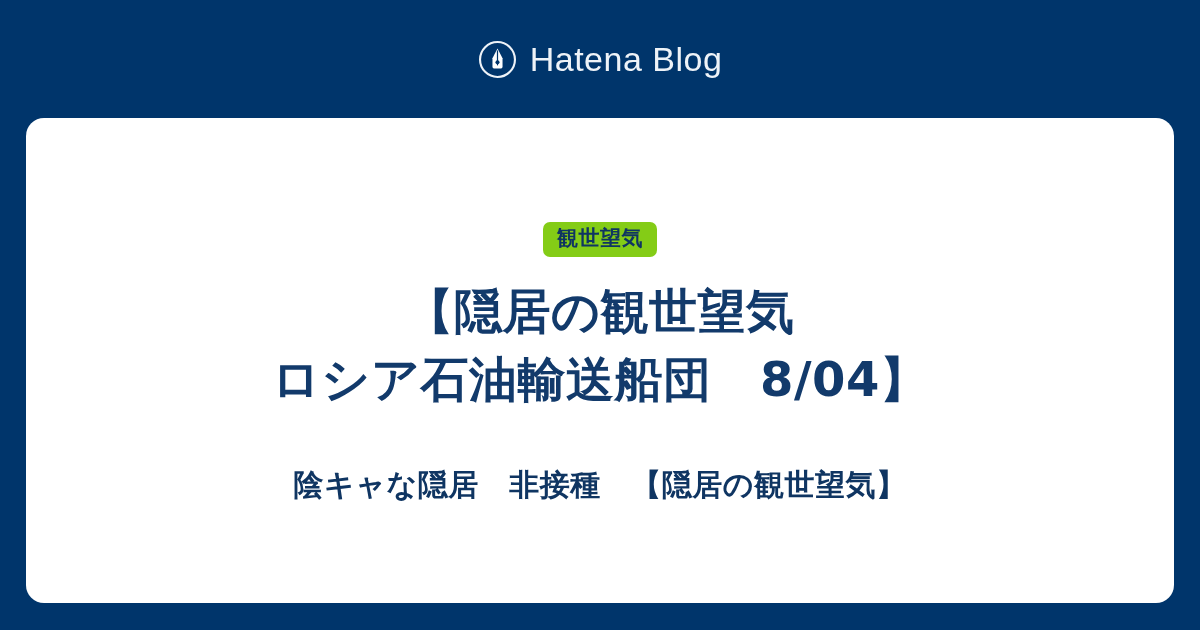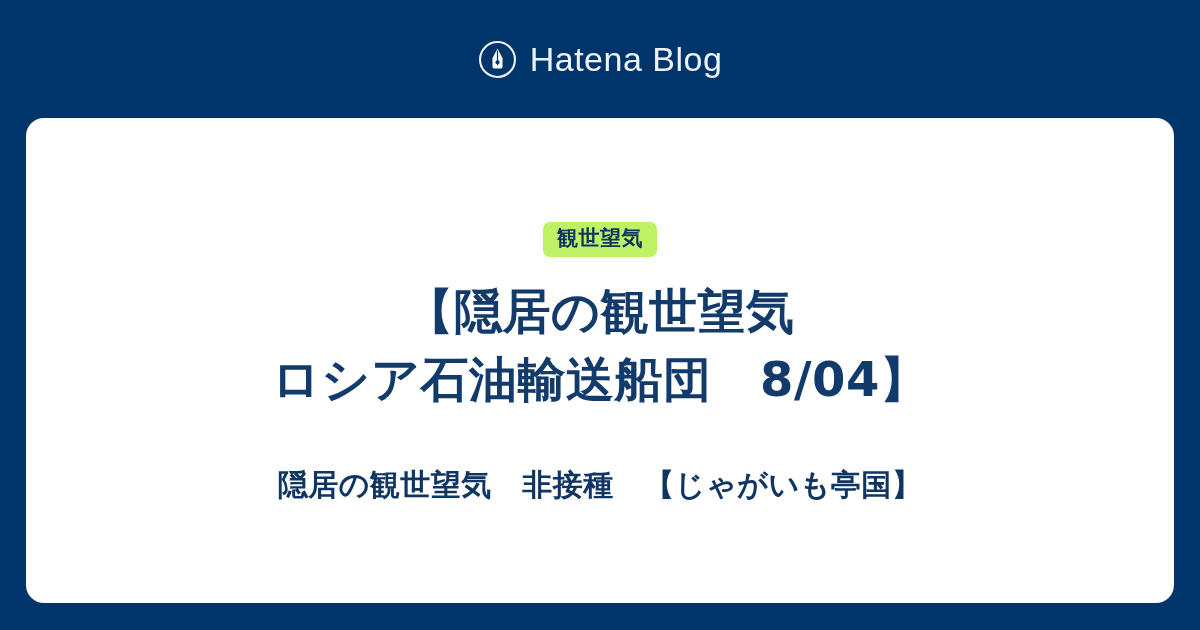--- a/index.html
+++ b/index.html
@@ -57,21 +57,21 @@
     background: #ffffff;
     border-radius: 18px;
     display: flex;
     flex-direction: column;
     align-items: center;
   }
 
   
   .category-badge {
     margin-top: 104px;
-    background: #bef264;
+    background: #84cc16;
     color: #0f3562;
     font-size: 21px;
     font-weight: 700;
     border-radius: 7px;
     padding: 6px 14px 8px;
     line-height: 1;
     letter-spacing: 0.5px;
     white-space: nowrap;
     font-family: "DejaVu Sans", "Liberation Sans", sans-serif;
   }
@@ -118,15 +118,15 @@
   <span class="brand-wordmark">Hatena Blog</span>
 </div>
 
 <div class="entry-card">
 
   <span class="category-badge">観世望気</span>
 
   <h1 class="entry-title">【隠居の観世望気
 ロシア石油輸送船団　8/04】</h1>
 
-  <div class="blog-subtitle">隠居の観世望気　非接種　【じゃがいも亭国】</div>
+  <div class="blog-subtitle">陰キャな隠居　非接種　【隠居の観世望気】</div>
 
 </div>
 
 </body></html>

